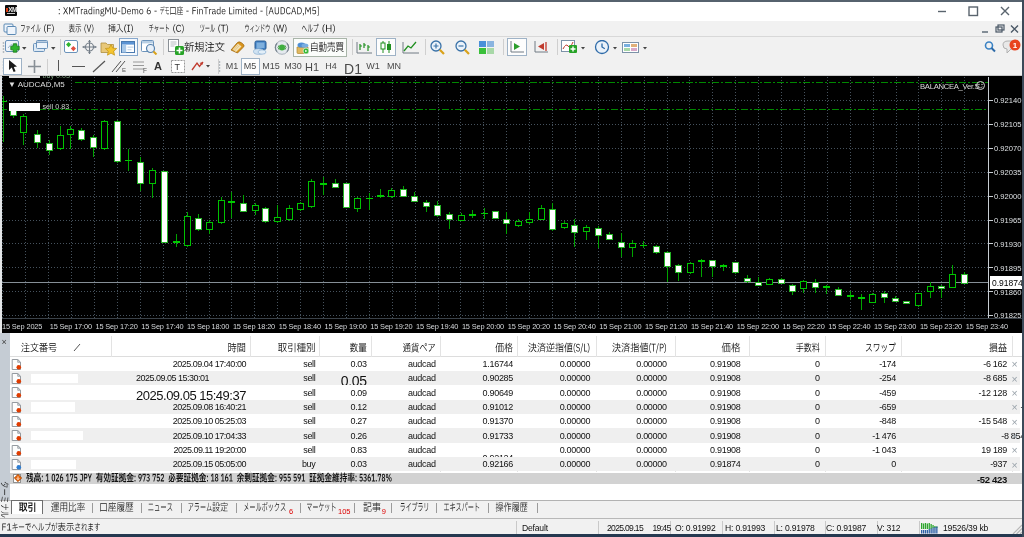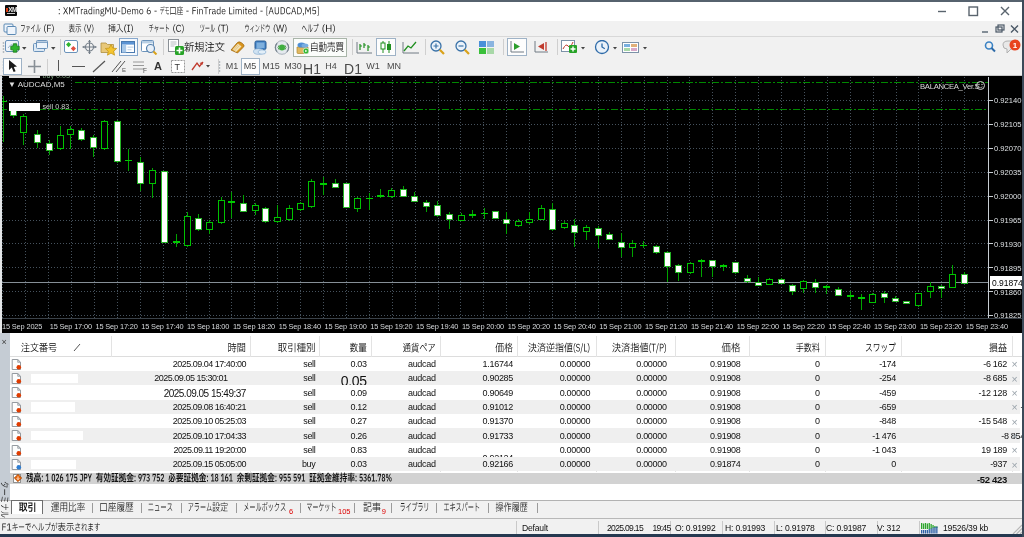--- a/index.html
+++ b/index.html
@@ -227,21 +227,21 @@
 <path d="M2 10 L7 3 l2.5 3.5 L13 2" stroke="#c03a2d" stroke-width="1.3" fill="none"></path>
 <path d="M13 2 l-3.5 1 2.8 2z" fill="#c03a2d"></path>
 <path d="M16 5 l4 0 -2 2.5 z" fill="#444"></path>
     </svg>
     <div class="abs" style="left:218px;top:59px;width:1px;height:15px;background:#cfcfcf"></div>
     <div class="abs" style="left:222px;top:61px;width:20px;text-align:center;font-size:9px;color:#4a4a4a">M1</div>
     <div class="abs" style="left:240.5px;top:57.5px;width:19px;height:17.5px;background:#fdfdfd;border:1px solid #9eb2c6"></div>
     <div class="abs" style="left:240.5px;top:61px;width:19px;text-align:center;font-size:9px;color:#4a4a4a">M5</div>
     <div class="abs" style="left:260.5px;top:61px;width:21px;text-align:center;font-size:9px;color:#4a4a4a">M15</div>
     <div class="abs" style="left:282.5px;top:61px;width:21px;text-align:center;font-size:9px;color:#4a4a4a">M30</div>
-    <div class="abs" style="left:302px;top:61px;width:20px;text-align:center;font-size:14px;color:#4a4a4a">H1</div>
+    <div class="abs" style="left:302px;top:61px;width:20px;text-align:center;font-size:11px;color:#4a4a4a">H1</div>
     <div class="abs" style="left:321px;top:61px;width:20px;text-align:center;font-size:9px;color:#4a4a4a">H4</div>
     <div class="abs" style="left:343px;top:61px;width:20px;text-align:center;font-size:14px;color:#4a4a4a">D1</div>
     <div class="abs" style="left:363px;top:61px;width:20px;text-align:center;font-size:9px;color:#4a4a4a">W1</div>
     <div class="abs" style="left:381px;top:61px;width:20px;text-align:right;font-size:9px;color:#4a4a4a">MN</div>
 
 <svg width="1024" height="257" viewBox="0 76 1024 257" style="position:absolute;left:0;top:76px" shape-rendering="crispEdges">
       <rect x="0" y="76" width="1024" height="257" fill="#000"></rect>
       <line x1="2.9" y1="77" x2="2.9" y2="318" stroke="#46525d" stroke-width="1" stroke-dasharray="1,2"></line>
       <line x1="25.8" y1="77" x2="25.8" y2="318" stroke="#46525d" stroke-width="1" stroke-dasharray="1,2"></line>
       <line x1="48.7" y1="77" x2="48.7" y2="318" stroke="#46525d" stroke-width="1" stroke-dasharray="1,2"></line>
@@ -565,39 +565,39 @@
     <div style="position:absolute;left:786.0px;top:358.8px;width:110px;text-align:right;font-size:9px;color:#111;letter-spacing:-0.3px;">-174</div>
     <div style="position:absolute;left:897.0px;top:358.8px;width:110px;text-align:right;font-size:9px;color:#111;letter-spacing:-0.3px;">-6 162</div>
     <div style="position:absolute;left:1011.5px;top:358.1px;font-size:10.5px;color:#99a2aa">×</div>
     <div style="position:absolute;left:9.7px;top:371.0px;width:1010px;height:14.35px;background:#efefef"></div>
     <svg style="position:absolute;left:11px;top:373.0px" width="11" height="11" viewBox="0 0 11 11">
 <path d="M1.2 0.5 h5.5 l2.8 2.8 v7.2 h-8.3 z" fill="#fdfdfd" stroke="#8a9096" stroke-width="0.9"></path>
 <path d="M6.7 0.5 l2.8 2.8 h-2.8 z" fill="#d8dce0" stroke="#8a9096" stroke-width="0.7"></path>
 <circle cx="7.8" cy="8.2" r="2.3" fill="#e03c00"></circle>
     </svg>
     <div style="position:absolute;left:31px;top:373.5px;width:47px;height:9.5px;background:#fff"></div>
-    <div style="position:absolute;left:135.9px;top:373.2px;width:110px;text-align:center;font-size:9px;color:#111;letter-spacing:-0.5px;">2025.09.05 15:30:01</div>
+    <div style="position:absolute;left:135.9px;top:373.2px;width:110px;text-align:left;font-size:9px;color:#111;letter-spacing:-0.5px;">2025.09.05 15:30:01</div>
     <div style="position:absolute;left:205.5px;top:373.2px;width:110px;text-align:right;font-size:9px;color:#111;letter-spacing:-0.3px;">sell</div>
     <div style="position:absolute;left:256.8px;top:373.2px;width:110px;text-align:right;font-size:14px;color:#111;letter-spacing:-0.3px;">0.05</div>
     <div style="position:absolute;left:325.7px;top:373.2px;width:110px;text-align:right;font-size:9px;color:#111;letter-spacing:-0.3px;">audcad</div>
     <div style="position:absolute;left:403.0px;top:373.2px;width:110px;text-align:right;font-size:9px;color:#111;letter-spacing:-0.3px;">0.90285</div>
     <div style="position:absolute;left:480.1px;top:373.2px;width:110px;text-align:right;font-size:9px;color:#111;letter-spacing:-0.3px;">0.00000</div>
     <div style="position:absolute;left:556.7px;top:373.2px;width:110px;text-align:right;font-size:9px;color:#111;letter-spacing:-0.3px;">0.00000</div>
     <div style="position:absolute;left:630.5px;top:373.2px;width:110px;text-align:right;font-size:9px;color:#111;letter-spacing:-0.3px;">0.91908</div>
     <div style="position:absolute;left:709.8px;top:373.2px;width:110px;text-align:right;font-size:9px;color:#111;letter-spacing:-0.3px;">0</div>
     <div style="position:absolute;left:786.0px;top:373.2px;width:110px;text-align:right;font-size:9px;color:#111;letter-spacing:-0.3px;">-254</div>
     <div style="position:absolute;left:897.0px;top:373.2px;width:110px;text-align:right;font-size:9px;color:#111;letter-spacing:-0.3px;">-8 685</div>
     <div style="position:absolute;left:1011.5px;top:372.5px;font-size:10.5px;color:#99a2aa">×</div>
     <div style="position:absolute;left:9.7px;top:385.3px;width:1010px;height:14.35px;background:#fff"></div>
     <svg style="position:absolute;left:11px;top:387.3px" width="11" height="11" viewBox="0 0 11 11">
 <path d="M1.2 0.5 h5.5 l2.8 2.8 v7.2 h-8.3 z" fill="#fdfdfd" stroke="#8a9096" stroke-width="0.9"></path>
 <path d="M6.7 0.5 l2.8 2.8 h-2.8 z" fill="#d8dce0" stroke="#8a9096" stroke-width="0.7"></path>
 <circle cx="7.8" cy="8.2" r="2.3" fill="#e03c00"></circle>
     </svg>
-    <div style="position:absolute;left:135.9px;top:387.5px;width:110px;text-align:right;font-size:10px;color:#111;letter-spacing:-0.5px;">2025.09.05 15:49:37</div>
+    <div style="position:absolute;left:135.9px;top:387.5px;width:110px;text-align:right;font-size:13px;color:#111;letter-spacing:-0.5px;">2025.09.05 15:49:37</div>
     <div style="position:absolute;left:205.5px;top:387.5px;width:110px;text-align:right;font-size:9px;color:#111;letter-spacing:-0.3px;">sell</div>
     <div style="position:absolute;left:256.8px;top:387.5px;width:110px;text-align:right;font-size:9px;color:#111;letter-spacing:-0.3px;">0.09</div>
     <div style="position:absolute;left:325.7px;top:387.5px;width:110px;text-align:right;font-size:9px;color:#111;letter-spacing:-0.3px;">audcad</div>
     <div style="position:absolute;left:403.0px;top:387.5px;width:110px;text-align:right;font-size:9px;color:#111;letter-spacing:-0.3px;">0.90649</div>
     <div style="position:absolute;left:480.1px;top:387.5px;width:110px;text-align:right;font-size:9px;color:#111;letter-spacing:-0.3px;">0.00000</div>
     <div style="position:absolute;left:556.7px;top:387.5px;width:110px;text-align:right;font-size:9px;color:#111;letter-spacing:-0.3px;">0.00000</div>
     <div style="position:absolute;left:630.5px;top:387.5px;width:110px;text-align:right;font-size:9px;color:#111;letter-spacing:-0.3px;">0.91908</div>
     <div style="position:absolute;left:709.8px;top:387.5px;width:110px;text-align:right;font-size:9px;color:#111;letter-spacing:-0.3px;">0</div>
     <div style="position:absolute;left:786.0px;top:387.5px;width:110px;text-align:right;font-size:9px;color:#111;letter-spacing:-0.3px;">-459</div>
     <div style="position:absolute;left:897.0px;top:387.5px;width:110px;text-align:right;font-size:9px;color:#111;letter-spacing:-0.3px;">-12 128</div>

